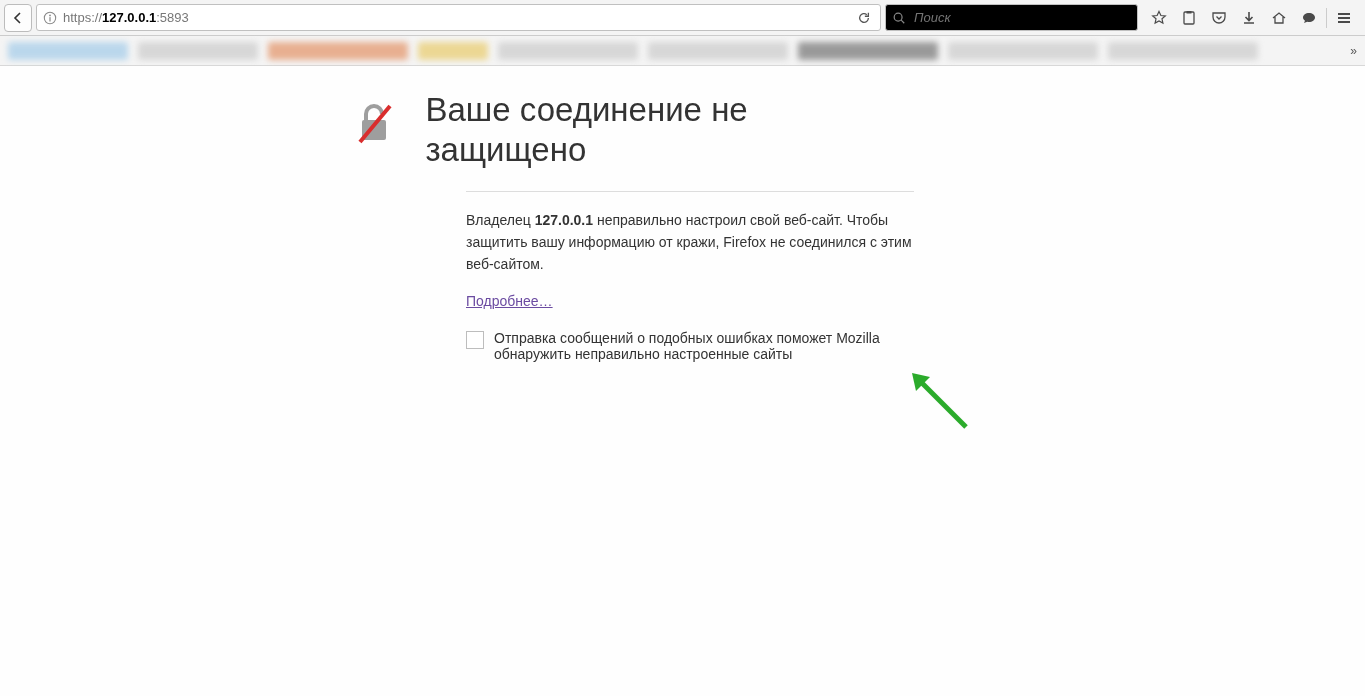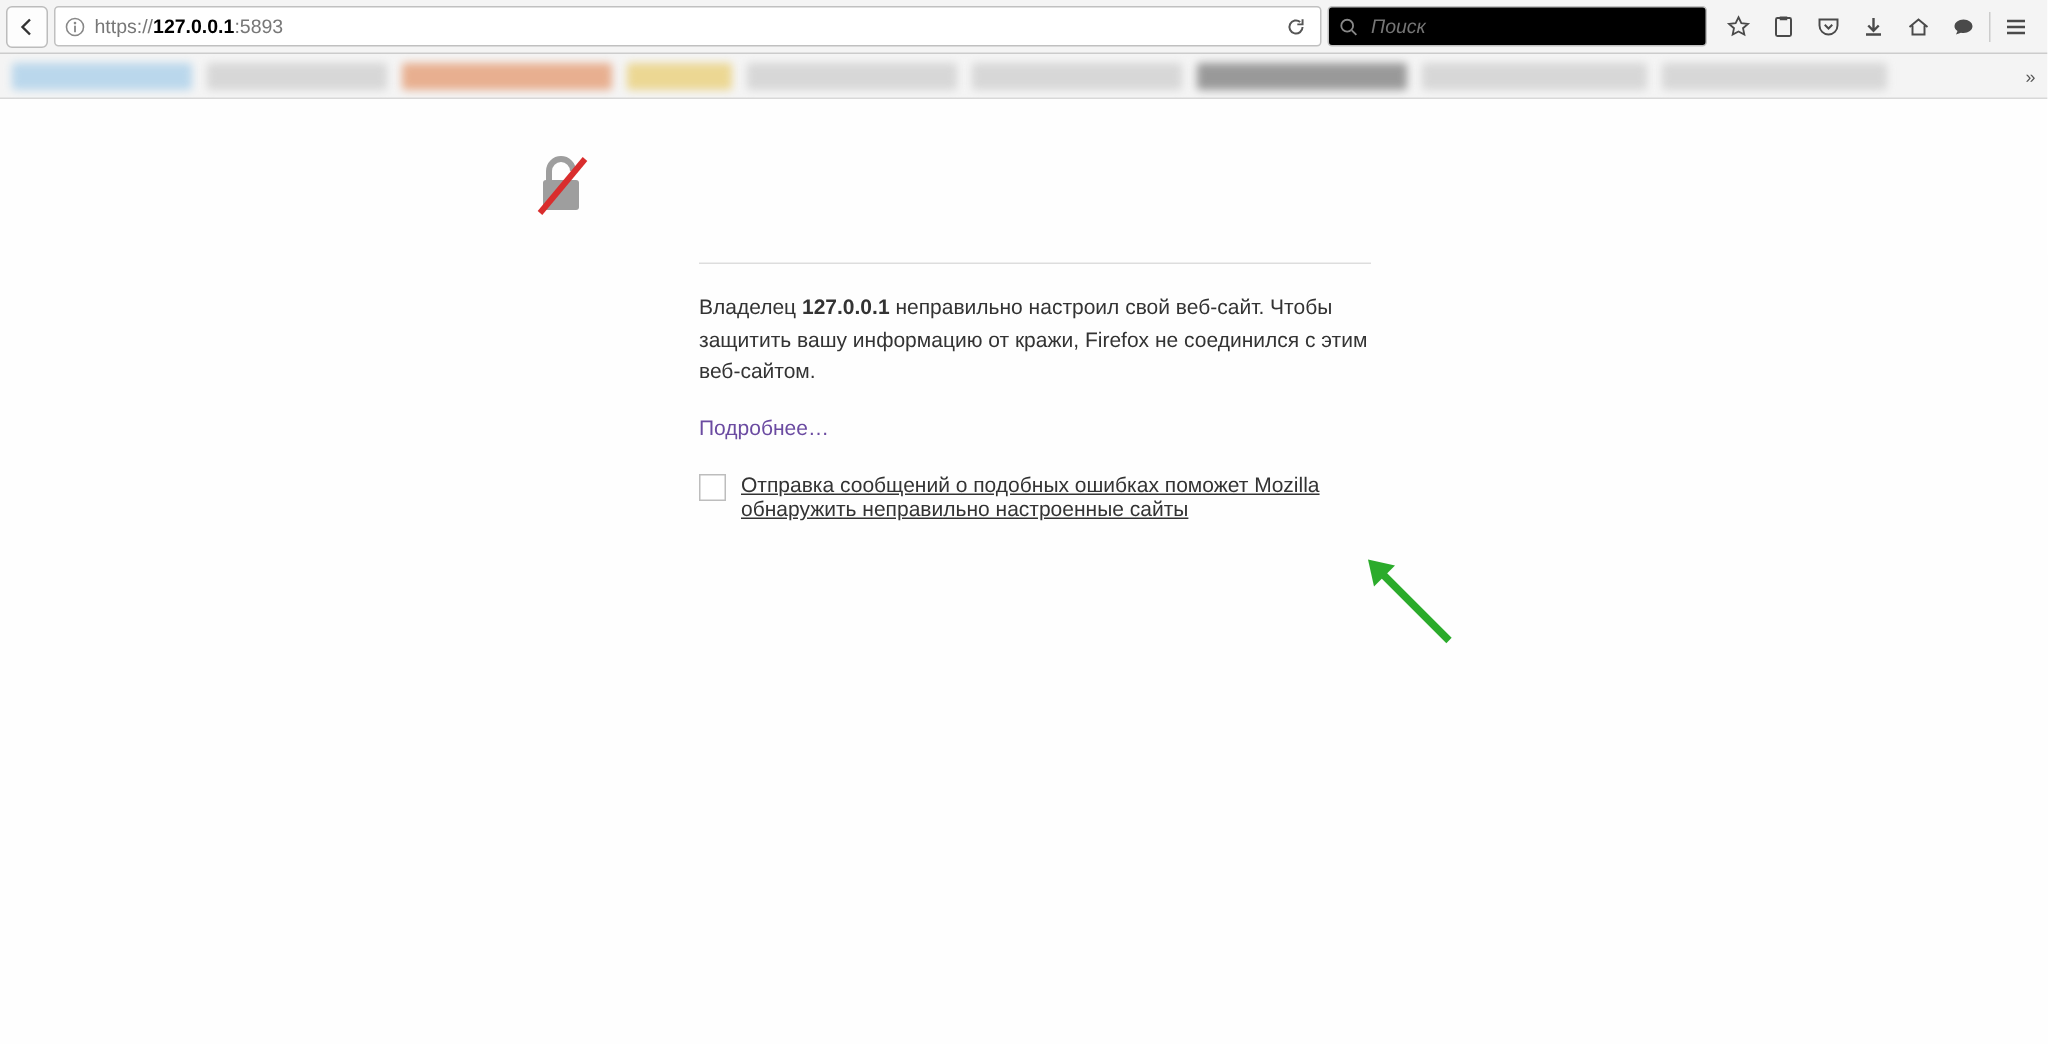--- a/index.html
+++ b/index.html
@@ -20,25 +20,25 @@
   .bm-item { height:18px; border-radius:2px; filter:blur(3px); opacity:.65; }
   .bm-chev { position:absolute; right:8px; color:#555; cursor:pointer; font-size:12px;}
   .page { position:relative; width:100%; height:calc(100% - 66px); background:#fefefe; }
   .error-card { position:absolute; left:354px; top:24px; width:560px; }
   .error-header { display:flex; }
   .lock-col { width:72px; padding-top:10px; }
   .title { font-size:33px; font-weight:300; color:#333; line-height:1.2; }
   .divider { border:0; border-top:1px solid #ddd; margin:22px 0 18px 0; }
   .desc { font-size:14px; color:#333; line-height:1.55; }
   .desc b { font-weight:700; }
-  .learn { color:#6b4ba1; font-size:14px; margin-top:18px; display:inline-block; cursor:pointer;}
+  .learn { color:#6b4ba1; font-size:14px; margin-top:18px; display:inline-block; cursor:pointer;text-decoration:underline;}
   .btn-row { display:flex; gap:144px; margin-top:20px; }
   .btn-primary { width:211px; height:32px; background:#0095dd; border:2px solid #1a6aab; color:#fff; font-size:14px; cursor:pointer; display:flex; align-items:center; justify-content:center;}
   .btn-secondary { width:132px; height:32px; background:#fbfbfb; border:1px solid #c1c1c1; color:#333; font-size:14px; cursor:pointer; display:flex; align-items:center; justify-content:center;}
-  .report-row { display:flex; align-items:flex-start; margin-top:20px; gap:10px; font-size:14px; color:#333;text-decoration:underline;}
+  .report-row { display:flex; align-items:flex-start; margin-top:20px; gap:10px; font-size:14px; color:#333;}
   .checkbox { width:18px; height:18px; border:1px solid #bdbdbd; background:#fff; cursor:pointer; margin-top:1px; flex-shrink:0;}
   .arrow { position:absolute; left:908px; top:303px; pointer-events:none; }
 </style>
 </head>
 <body>
 
 <div class="toolbar">
   <div class="back-btn">
     <svg width="16" height="16" viewBox="0 0 16 16">
         <path d="M10 3 L5 8 L10 13" fill="none" stroke="#333" stroke-width="1.6"></path>
@@ -127,20 +127,21 @@
 <div class="page">
   <div class="error-card">
     <div class="error-header">
       <div class="lock-col">
         <svg width="44" height="48" viewBox="0 0 44 48">
           <path d="M12 20v-6a8 8 0 0 1 16 0" fill="none" stroke="#9e9e9e" stroke-width="4"></path>
           <rect x="8" y="20" width="24" height="20" rx="2" fill="#9e9e9e"></rect>
           <line x1="6" y1="42" x2="36" y2="6" stroke="#d92d2d" stroke-width="4"></line>
         </svg>
       </div>
+      <div class="title">Ваше соединение не защищено</div>
     </div>
     <div style="margin-left:112px;">
       <hr class="divider">
       <div class="desc">
         <span>Владелец </span><b>127.0.0.1</b><span> неправильно настроил свой веб-сайт. Чтобы защитить вашу информацию от кражи, Firefox не соединился с этим веб-сайтом.</span>
       </div>
       <a class="learn">Подробнее…</a>
       <div class="report-row">
         <div class="checkbox"></div>
         <div style="max-width:430px;">Отправка сообщений о подобных ошибках поможет Mozilla обнаружить неправильно настроенные сайты</div>

